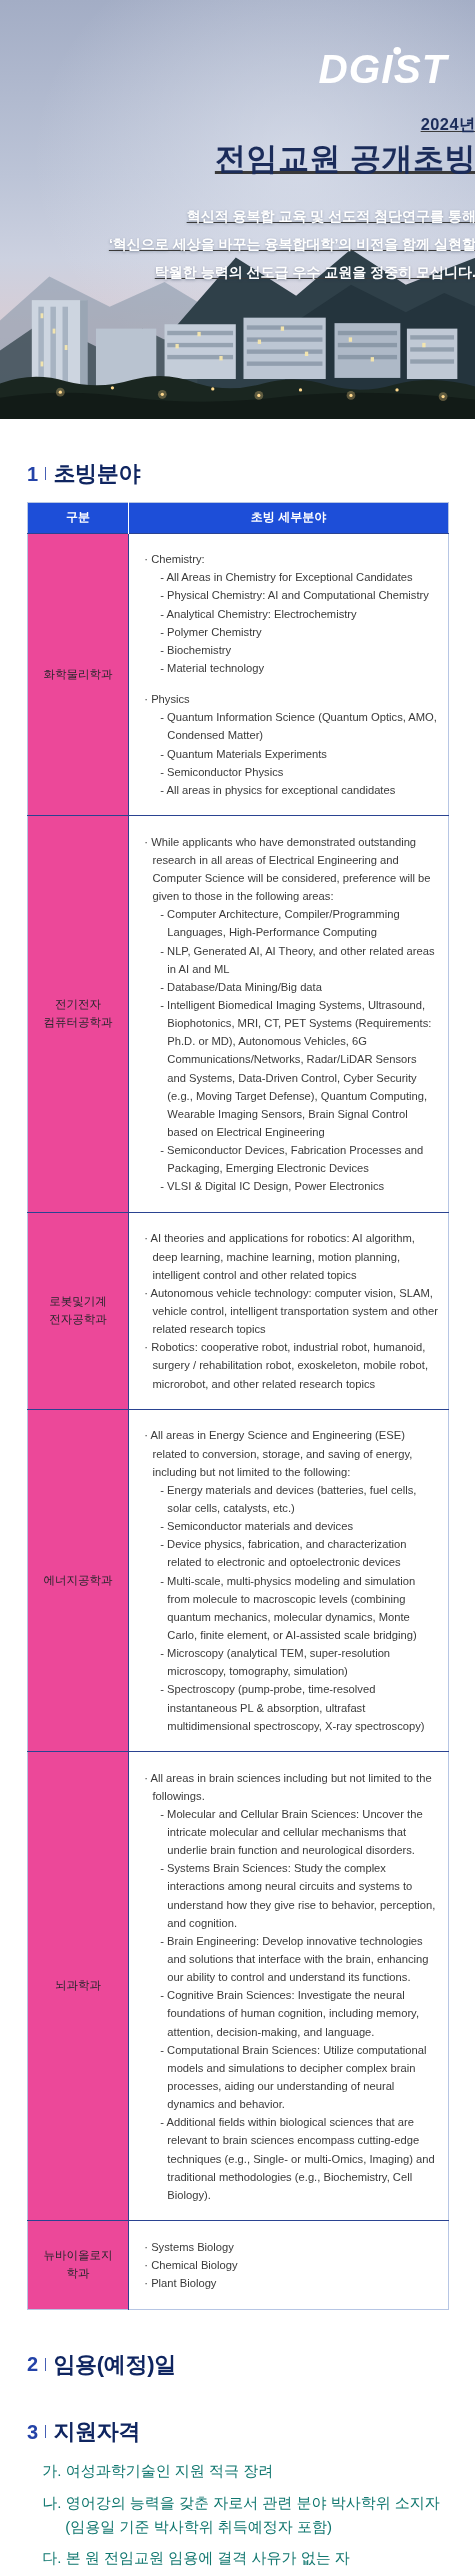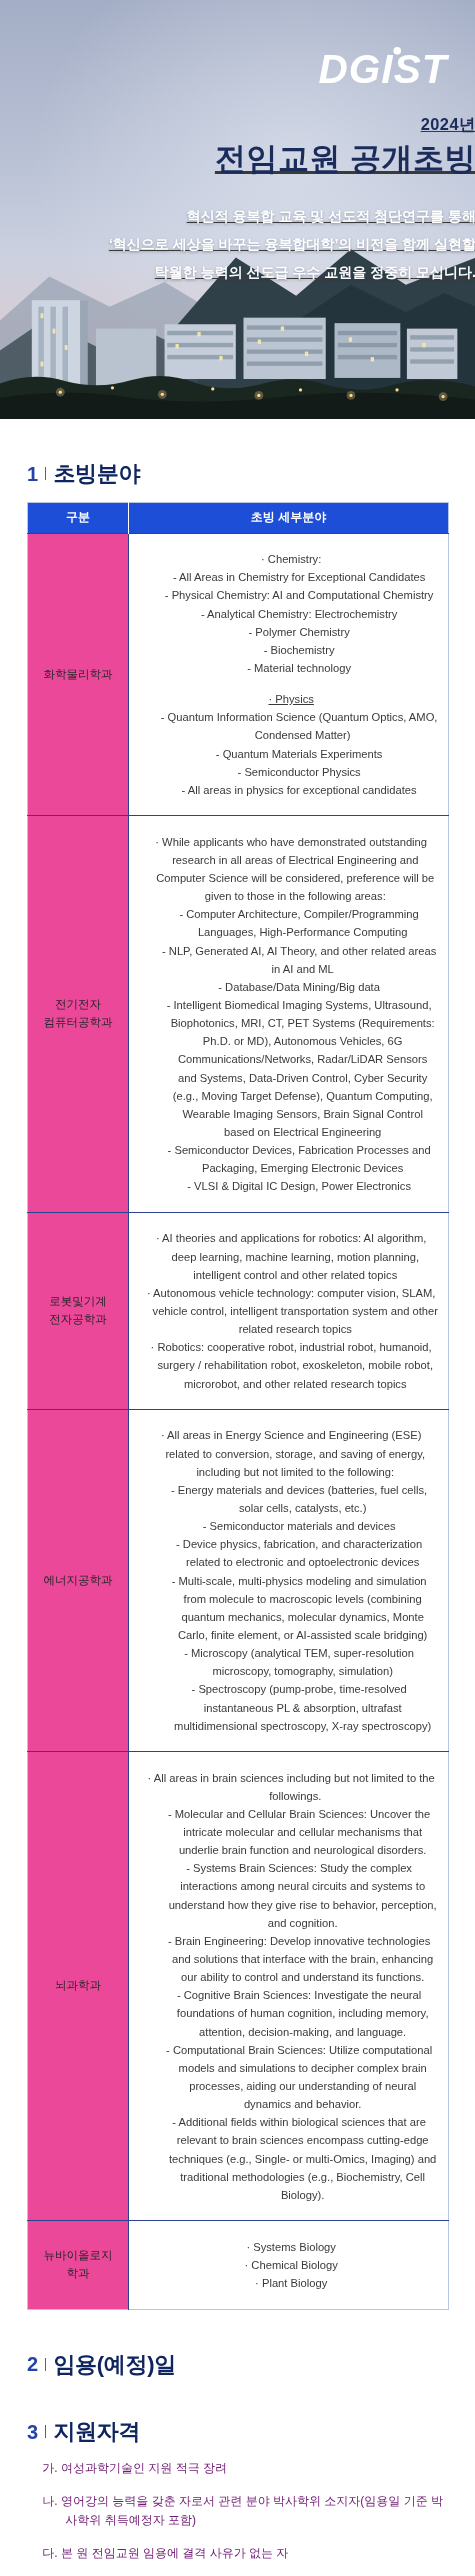--- a/index.html
+++ b/index.html
@@ -20,30 +20,30 @@
   .sec-no{font-size:20px;font-weight:800;color:#2443a8;line-height:1;}
   .sec-sep{width:1.1px;height:13px;background:#2443a8;opacity:.85;}
   .sec-title{font-size:22px;font-weight:700;color:#0f2560;letter-spacing:-0.3px;line-height:1.15;}
 
   
   table.recruit{width:100%;border-collapse:collapse;border:0.5px solid #b7c6e4;}
   table.recruit th{background:#1d4ed8;color:#fff;font-size:12px;font-weight:700;padding:6.6px 4.4px;}
   table.recruit th + th{border-left:1.1px solid #ffffff;}
   table.recruit td{border-top:1.1px solid #2a4391;vertical-align:middle;}
   table.recruit td.dept{background:#ec4899;width:24%;text-align:center;font-size:11.5px;color:#26262b;line-height:1.55;border-right:1.1px solid #2a4391;}
-  table.recruit td.fields{padding:16.4px 10px 16.4px 15.3px;text-align:center;}
+  table.recruit td.fields{padding:16.4px 10px 16.4px 15.3px;}
   .ln{font-size:11.2px;line-height:1.62;color:#3a3a3a;}
   .ln.lv0{padding-left:8.2px;text-indent:-8.2px;}
   .ln.lv1{padding-left:23px;text-indent:-7.1px;}
-  .ln.gap{margin-top:13px;text-decoration:underline;}
+  .ln.gap{margin-top:13px;}
 
   
   .plain{margin:0 0 0 15.3px;font-size:12px;line-height:1.7;color:#3a3a3a;}
   .list{margin-left:15.3px;}
-  .li{font-size:12px;line-height:1.62;color:#701a75;margin:13px 0;}
+  .li{font-size:15px;line-height:1.62;color:#0f766e;margin:7px 0;}
   .li.ind0{padding-left:23px;text-indent:-23px;}
 </style>
 </head>
 <body>
 
 <div>
 
   <header class="hero">
     <svg class="bg" viewBox="0 0 868 765" preserveAspectRatio="none">
       <defs>

